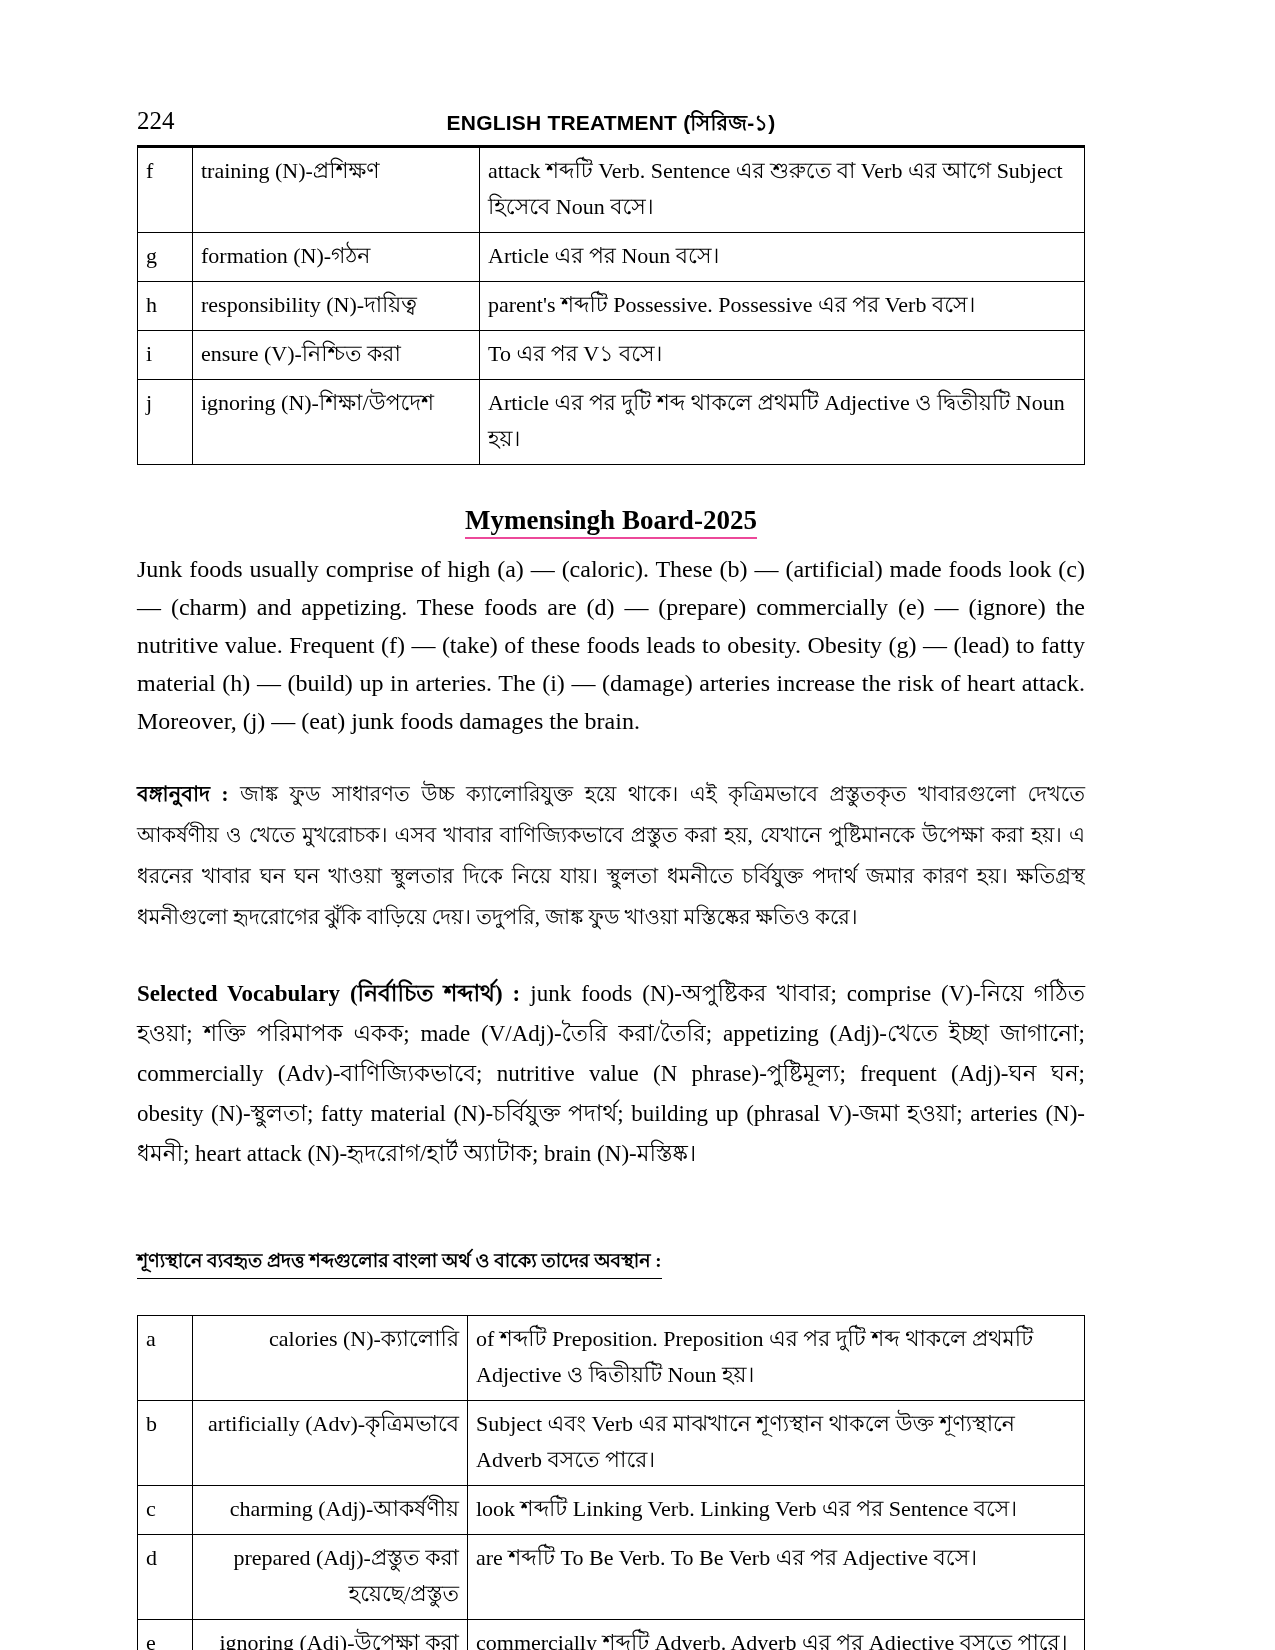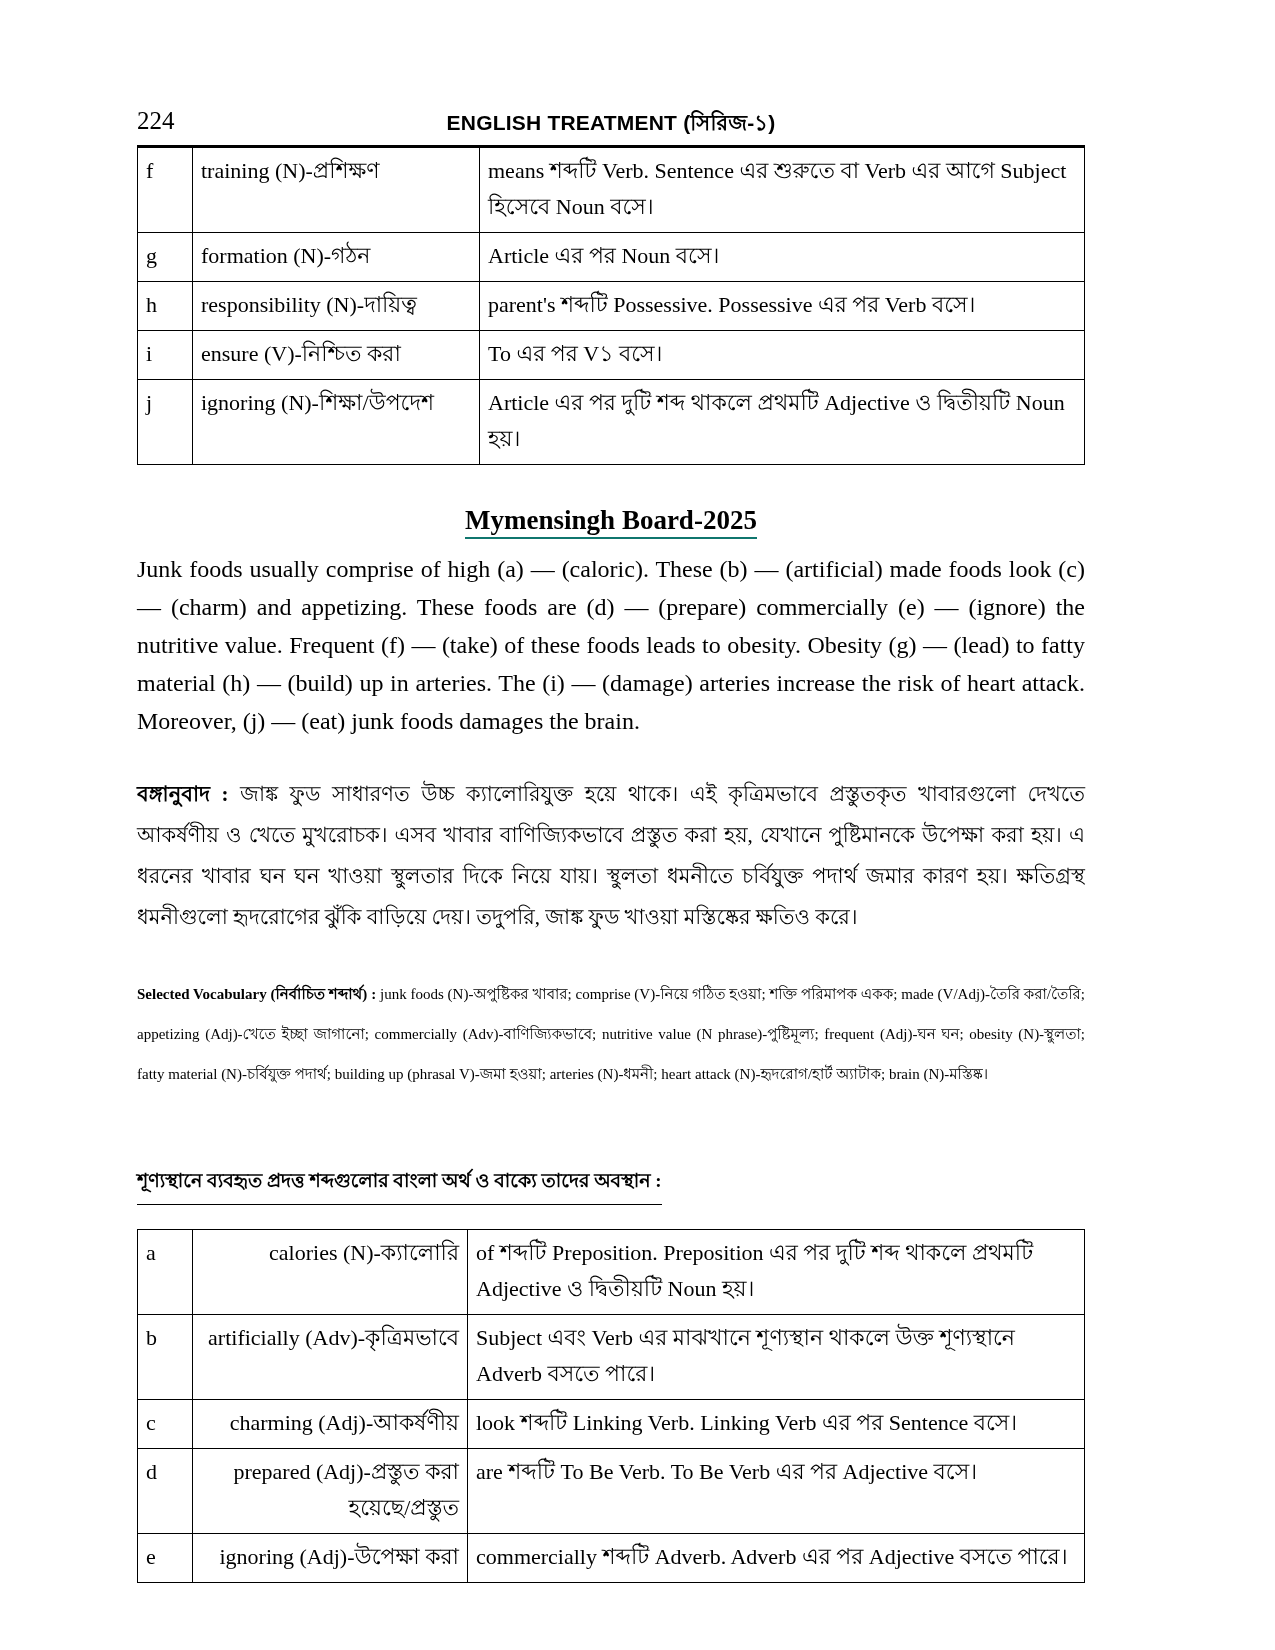--- a/index.html
+++ b/index.html
@@ -85,21 +85,21 @@
   
   .section-title {
     text-align: center;
     font-family: "Liberation Serif", serif;
     font-weight: bold;
     font-size: 27px;
     margin-top: 40px;
     margin-bottom: 14px;
   }
   .section-title span {
-    border-bottom: 2px solid #0f766e;
+    border-bottom: 2px solid #ec4899;
     padding-bottom: 2px;
   }
 
   
   .passage {
     font-family: "Liberation Serif", serif;
     font-size: 24px;
     line-height: 38px;
     text-align: justify;
     text-justify: inter-word;
@@ -117,37 +117,37 @@
     font-weight: bold;
   }
   .translation .body {
     font-weight: normal;
   }
 
   
   .vocab {
     margin-top: 36px;
     font-family: "Liberation Serif", serif;
-    font-size: 15px;
+    font-size: 23px;
     line-height: 40px;
     text-align: justify;
   }
   .vocab .vocab-head {
     font-weight: bold;
   }
 
   
   .sub-heading {
     margin-top: 36px;
-    margin-bottom: 12px;
+    margin-bottom: 24px;
     font-size: 19px;
     font-weight: bold;
     display: inline-block;
     border-bottom: 1.5px solid #000;
-    padding-bottom: 6px;
+    padding-bottom: 0;
   }
   .sub-heading-wrap { margin-top: 36px; margin-bottom: 12px; }
 
   .tbl-wrap-bottom { margin-top: 0; }
 
   td.col-key-b { width: 38px; padding-left: 12px; }
   td.col-word-b { width: 258px; text-align: right; }
 </style>
 </head>
 <body>
@@ -159,21 +159,21 @@
       <div class="pg-number">224</div>
       <div class="pg-title">ENGLISH TREATMENT (সিরিজ-১)</div>
     </div>
     <div class="hdr-rule"></div>
 
     <table class="doc-table">
       <tbody>
         <tr>
           <td class="col-key">f</td>
           <td class="col-word">training (N)-প্রশিক্ষণ</td>
-          <td class="col-rule">means শব্দটি Verb. Sentence এর শুরুতে বা Verb এর আগে Subject হিসেবে Noun বসে।</td>
+          <td class="col-rule">attack শব্দটি Verb. Sentence এর শুরুতে বা Verb এর আগে Subject হিসেবে Noun বসে।</td>
         </tr>
         <tr>
           <td class="col-key">g</td>
           <td class="col-word">formation (N)-গঠন</td>
           <td class="col-rule">Article এর পর Noun বসে।</td>
         </tr>
         <tr>
           <td class="col-key">h</td>
           <td class="col-word">responsibility (N)-দায়িত্ব</td>
           <td class="col-rule">parent's শব্দটি Possessive. Possessive এর পর Verb বসে।</td>

